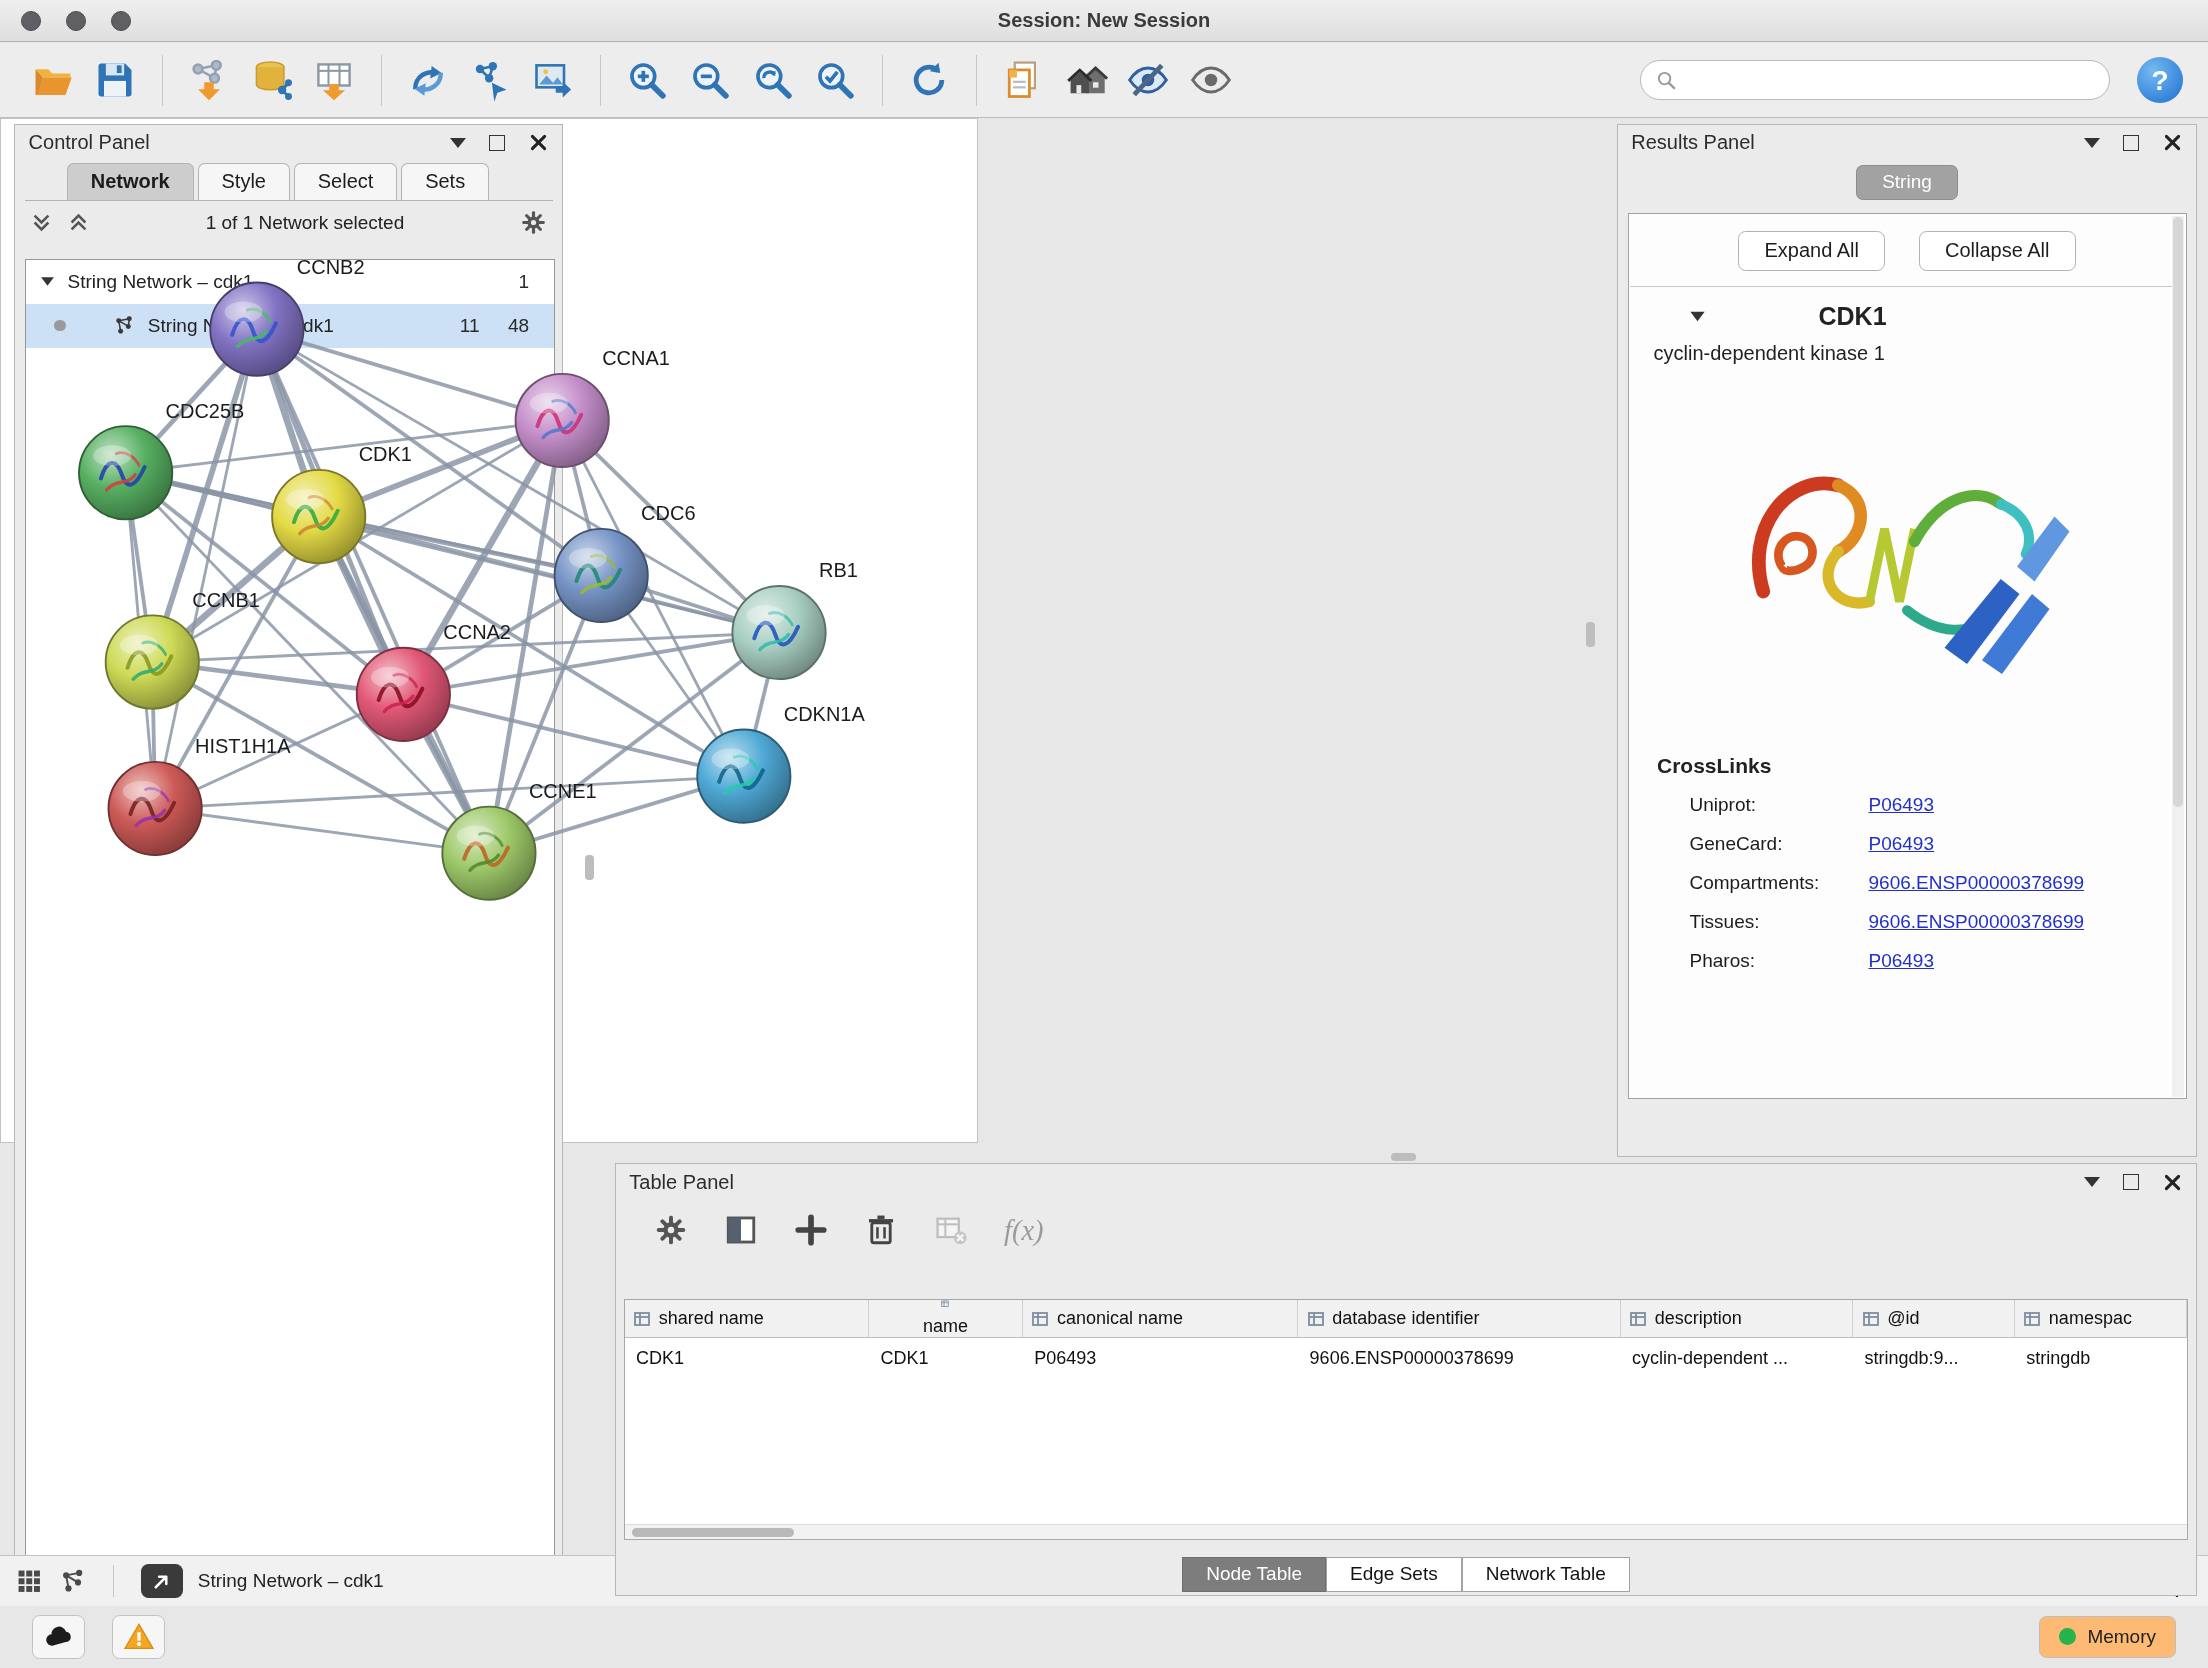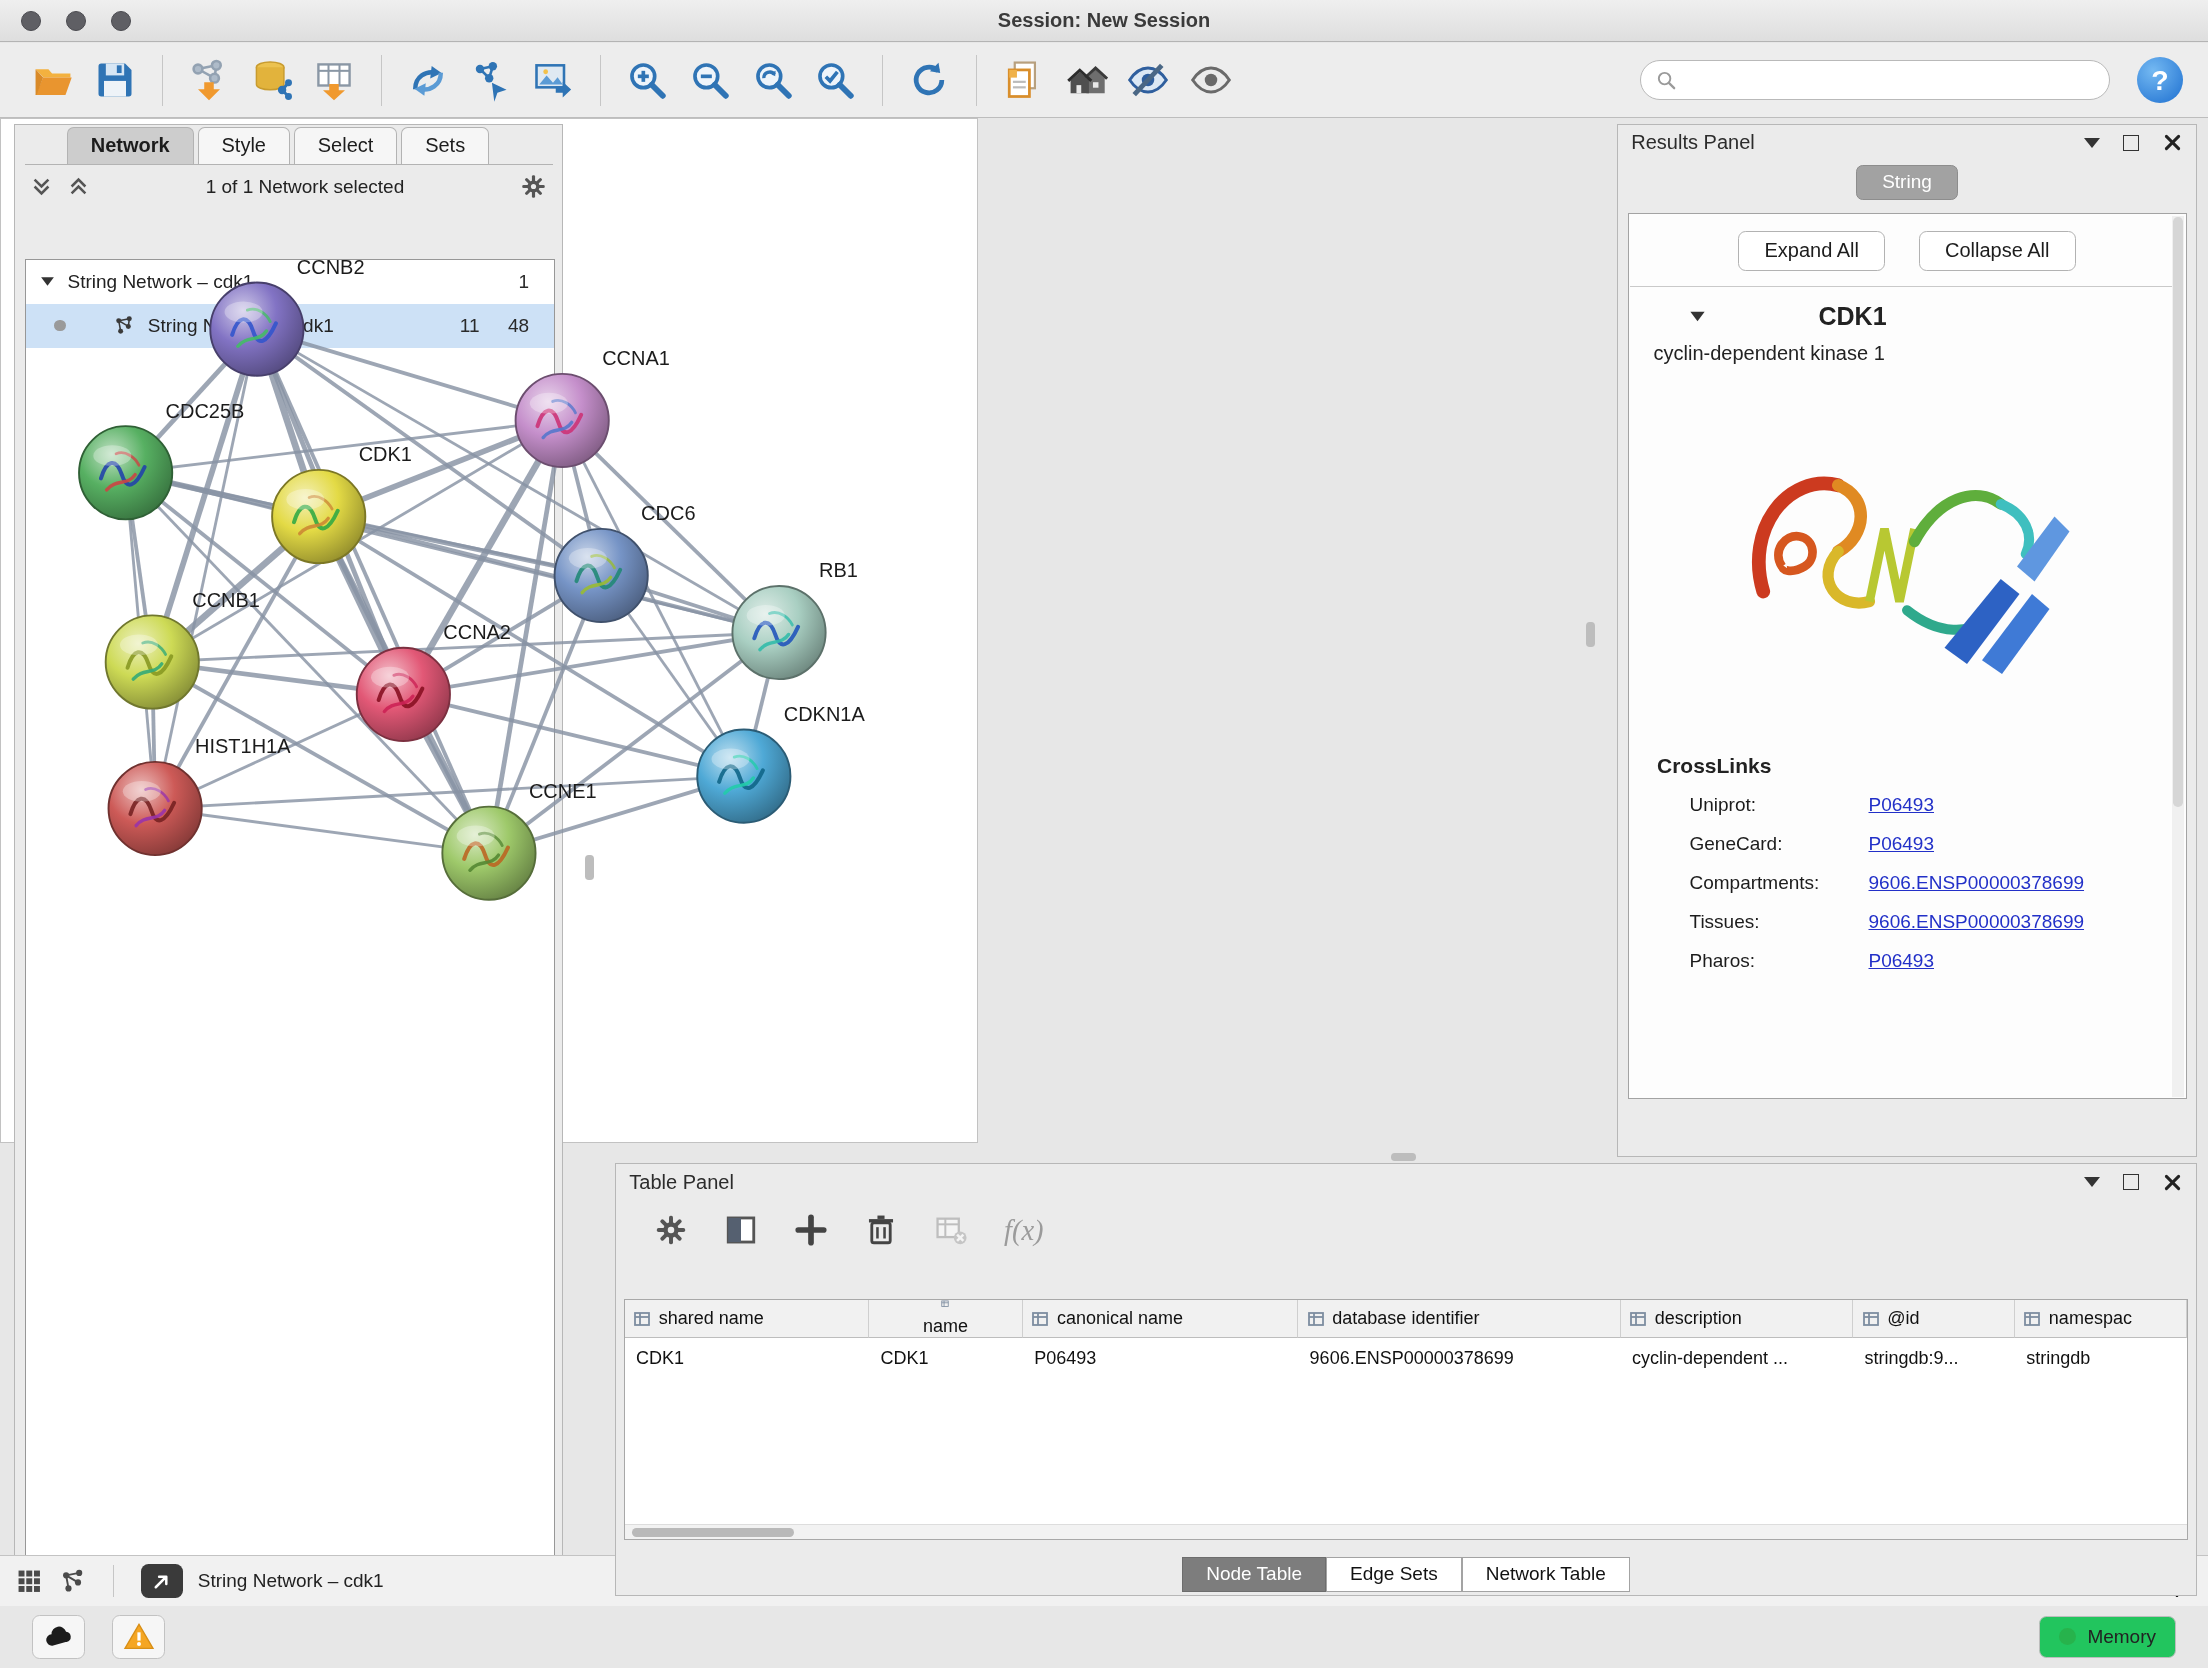--- a/index.html
+++ b/index.html
@@ -96,21 +96,21 @@
   .tp-tab.active{background:#7d7d7d;color:#fff;border-color:#6d6d6d}
 
   
   .split-dot{position:absolute;background:#bdbdbd;border-radius:3.8px}
 
   
   .statusbar{position:absolute;top:1605px;left:0;width:2208px;height:63px;display:flex;align-items:center;padding:0 32px;gap:27px}
   .sb-btn{width:53px;height:44px;border:1px solid #c2c2c2;border-radius:7.6px;background:#f6f6f6;
     display:flex;align-items:center;justify-content:center}
   .sb-btn svg{width:32px;height:32px}
-  .memory-btn{margin-left:auto;height:42px;border:1px solid #bdbdbd;border-radius:7.6px;background:#22c55e;
+  .memory-btn{margin-left:auto;height:42px;border:1px solid #bdbdbd;border-radius:7.6px;background:#fdba74;
     display:flex;align-items:center;gap:11.4px;padding:16px 19px;font-size:19px}
   .memdot{width:17px;height:17px;border-radius:50%;background:#27b34c}
 
   .tri-down{width:0;height:0;border-left:8.6px solid transparent;border-right:8.6px solid transparent;border-top:10.5px solid #333}
   .float-ico{width:16px;height:16px;border:1.9px solid #333}
 </style>
 </head>
 <body>
 
 <div class="titlebar">
@@ -279,20 +279,31 @@
     <input type="text" placeholder="" style="">
   </div>
   <div class="help-btn">
     <span>?</span>
   </div>
 </div>
 
 <div class="desktop">
 
   <section class="panel control-panel">
+    <div class="panel-header">
+      <span>Control Panel</span>
+      <span class="ph-icons">
+        <span class="tri-down"></span>
+        <span class="float-ico"></span>
+        <svg viewBox="0 0 24 24">
+          <line x1="5" y1="5" x2="19" y2="19" stroke="#222" stroke-width="3.4" stroke-linecap="round"></line>
+          <line x1="19" y1="5" x2="5" y2="19" stroke="#222" stroke-width="3.4" stroke-linecap="round"></line>
+        </svg>
+      </span>
+    </div>
     <div class="cp-tabs">
         <div class="cp-tab active">Network</div>
         <div class="cp-tab">Style</div>
         <div class="cp-tab">Select</div>
         <div class="cp-tab">Sets</div>
       </div>
     <div class="cp-subrow">
       <svg viewBox="0 0 20 20" width="23" height="23">
         <polyline points="4,4 10,10 16,4" fill="none" stroke="#555" stroke-width="2.2"></polyline>
         <polyline points="4,10 10,16 16,10" fill="none" stroke="#555" stroke-width="2.2"></polyline>

